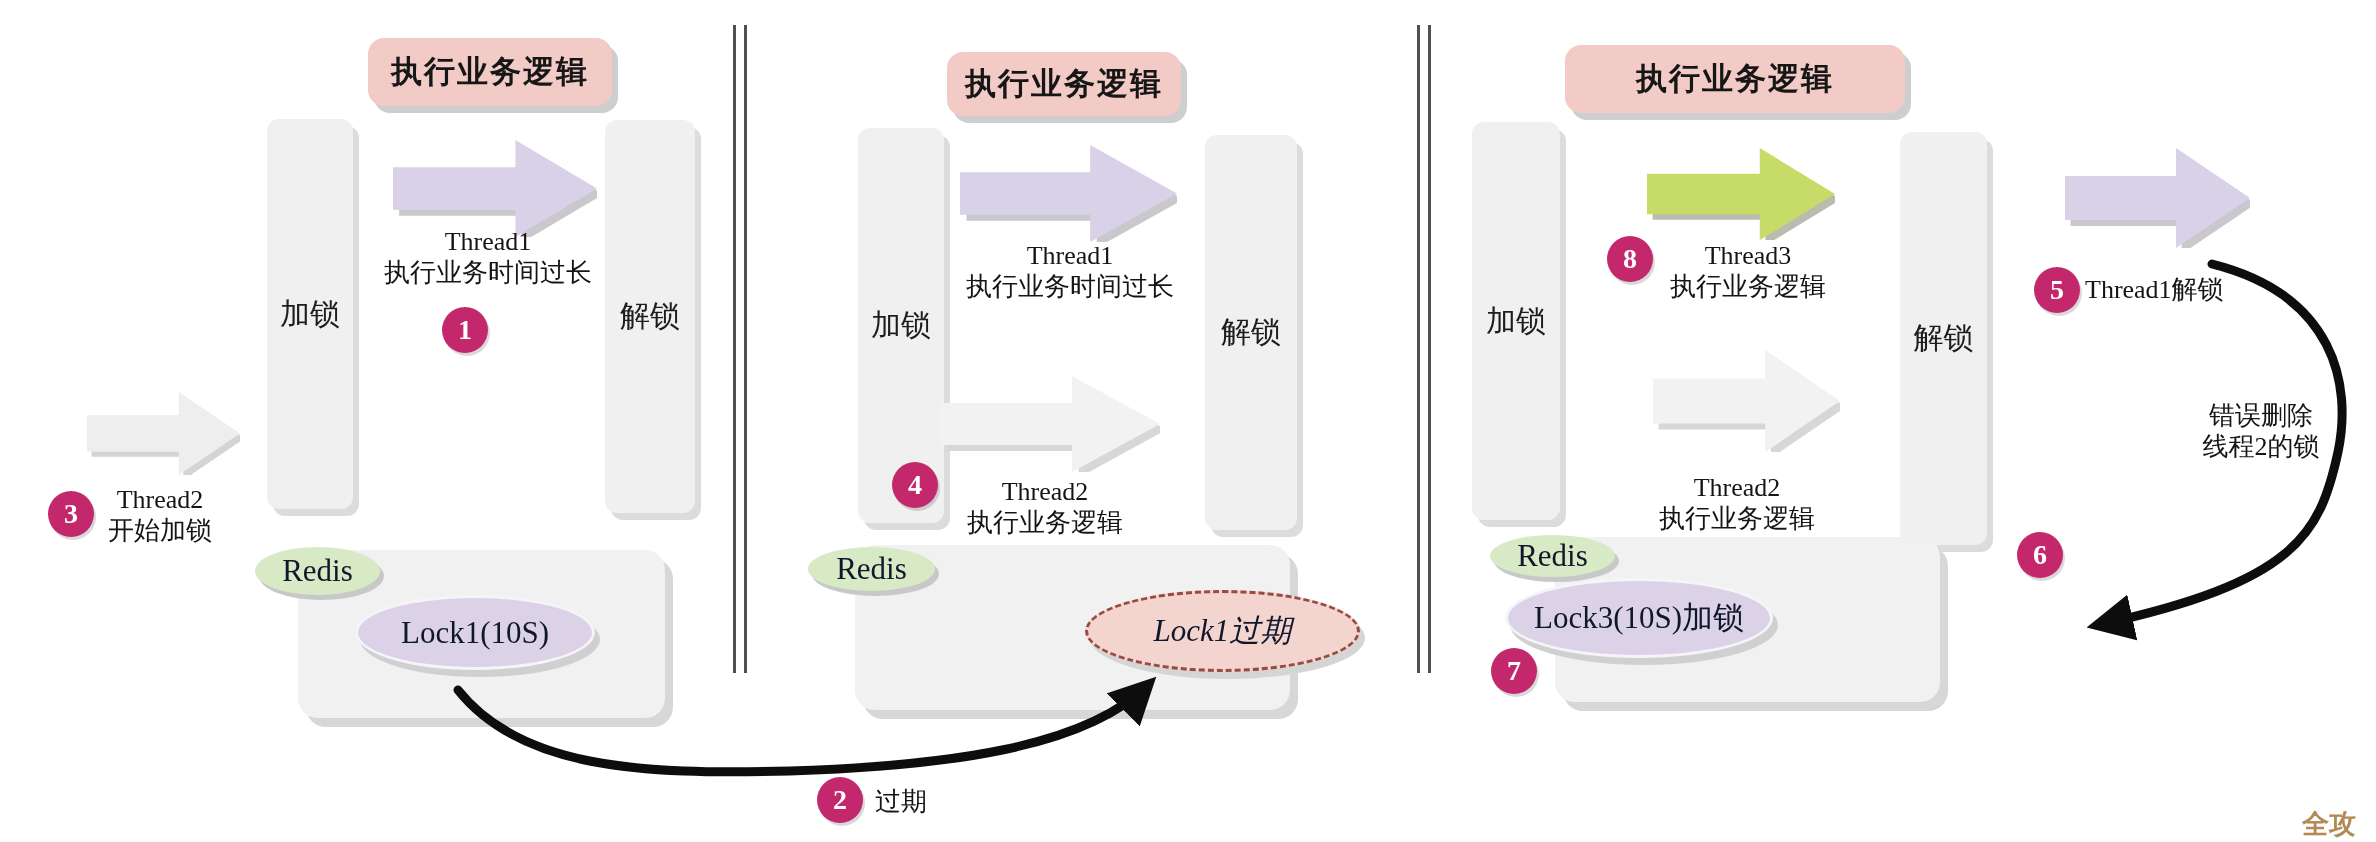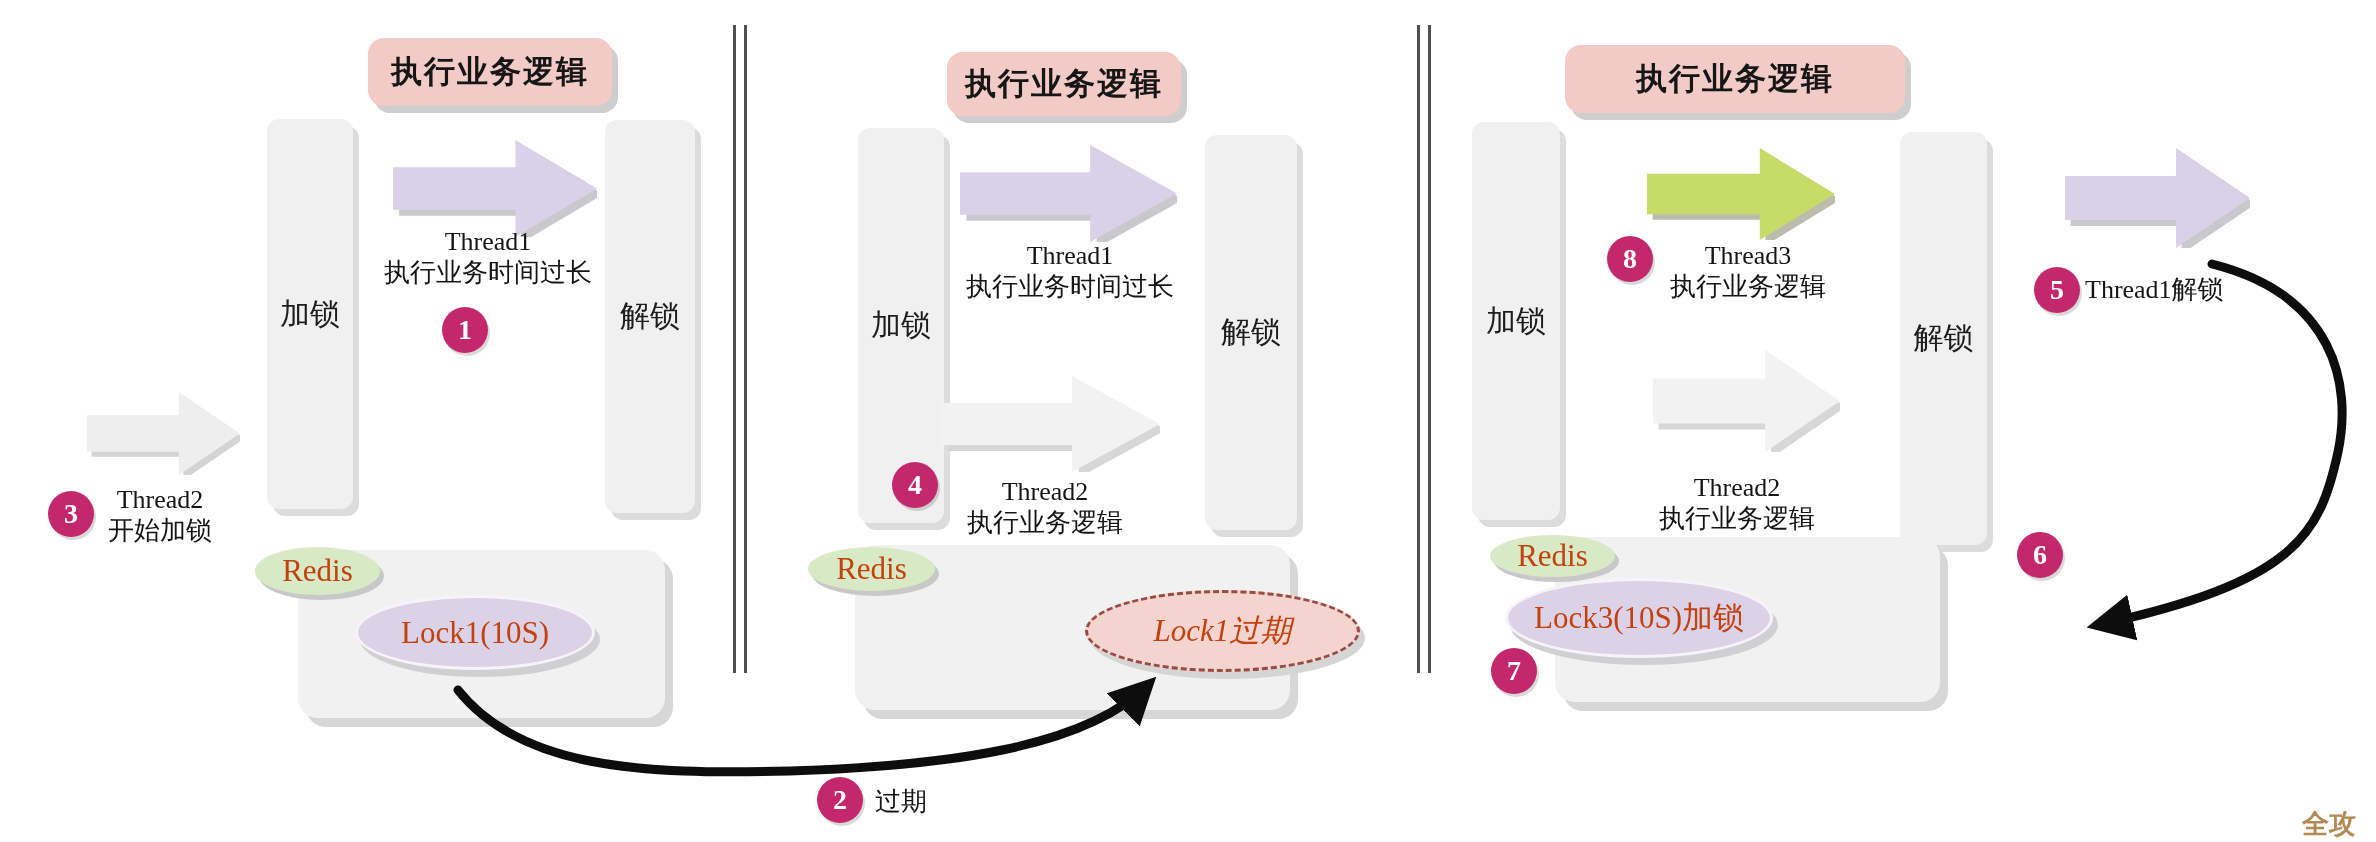--- a/index.html
+++ b/index.html
@@ -5,21 +5,21 @@
   html,body{margin:0;padding:0;background:#ffffff;}
   body{font-family:"Liberation Serif","DejaVu Serif",serif;}
   .stage{position:relative;width:2376px;height:842px;background:#fff;overflow:hidden;}
   .divider{position:absolute;top:25px;height:648px;width:3px;background:#4f4f4f;}
   .pillbadge{position:absolute;background:#f2cac6;border-radius:16px;box-shadow:6px 7px 0 #cfcecf;
     display:flex;align-items:center;justify-content:center;font-weight:bold;font-size:31px;color:#161616;letter-spacing:2px;}
   .vbar{position:absolute;background:#f1f0f1;border-radius:12px;box-shadow:6px 7px 0 #dddcdd;
     display:flex;align-items:center;justify-content:center;font-size:30px;color:#1d1d1d;}
   .box{position:absolute;background:#f2f1f2;border-radius:20px;box-shadow:8px 9px 0 #d8d7d8;}
   .ellipse{position:absolute;border-radius:50%;display:flex;align-items:center;justify-content:center;
-    font-size:31px;color:#c2410c;text-align:center;box-sizing:border-box;}
+    font-size:31px;color:#0f172a;text-align:center;box-sizing:border-box;}
   .ell-lav{background:#dcd2e7;border:3px solid #f6f4f9;box-shadow:5px 7px 0 #d0cfd1;}
   .ell-green{background:#d8e9c5;box-shadow:4px 5px 0 #c9c8c9;}
   .ell-pink-red{background:#f4d4ce;border:3px dashed #9a4b41;box-shadow:5px 7px 0 #d6d5d6;font-style:italic;}
   .ell-pink-black{background:#f4d4ce;border:3px dashed #161616;box-shadow:5px 7px 0 #d6d5d6;}
   .step{position:absolute;width:46px;height:46px;border-radius:50%;background:#c4286c;color:#fff;
     font-weight:bold;font-size:28px;line-height:46px;text-align:center;box-shadow:2px 3px 0 rgba(0,0,0,.15);}
   .tcap{position:absolute;text-align:center;font-size:26px;line-height:31px;color:#151515;}
   .tcap .ln{display:block;}
   .arrowsvg{position:absolute;}
   .overlay{position:absolute;left:0;top:0;z-index:6;pointer-events:none;}
@@ -175,20 +175,24 @@
 
   <svg class="arrowsvg" style="left:2065px;top:148px" width="185" height="100" viewBox="0 0 100 50" preserveAspectRatio="none">
     <g transform="translate(3,3)">
         <polygon points="0,14 60,14 60,0 100,25 60,50 60,36 0,36" fill="#c9c8cc"></polygon>
       </g>
     <polygon points="0,14 60,14 60,0 100,25 60,50 60,36 0,36" fill="#d8d1e7"></polygon>
   </svg>
   <div class="step" style="left:2034px;top:267px">5</div>
   <div class="tcap" style="left:2085px;top:274px;width:170px;text-align:left">Thread1解锁</div>
 
+  <div class="tcap" style="left:2186px;top:400px;width:150px">
+    <span class="ln">错误删除</span>
+    <span class="ln">线程2的锁</span>
+  </div>
 
   <svg class="overlay" width="2376" height="842" viewBox="0 0 2376 842">
     <defs>
       <marker id="ah" viewBox="0 0 10 10" refX="7.5" refY="5" markerWidth="5.2" markerHeight="5.2" orient="auto">
         <path d="M0,0 L10,5 L0,10 z" fill="#0d0d0d"></path>
       </marker>
     </defs>
     <path d="M 458 690 C 520 768, 640 775, 790 771 C 945 766, 1085 748, 1148 685" fill="none" stroke="#0d0d0d" stroke-width="9" stroke-linecap="round" marker-end="url(#ah)"></path>
     <path d="M 2212 264 C 2335 295, 2352 385, 2338 452 C 2320 535, 2295 582, 2098 625" fill="none" stroke="#0d0d0d" stroke-width="9" stroke-linecap="round" marker-end="url(#ah)"></path>
   </svg>

